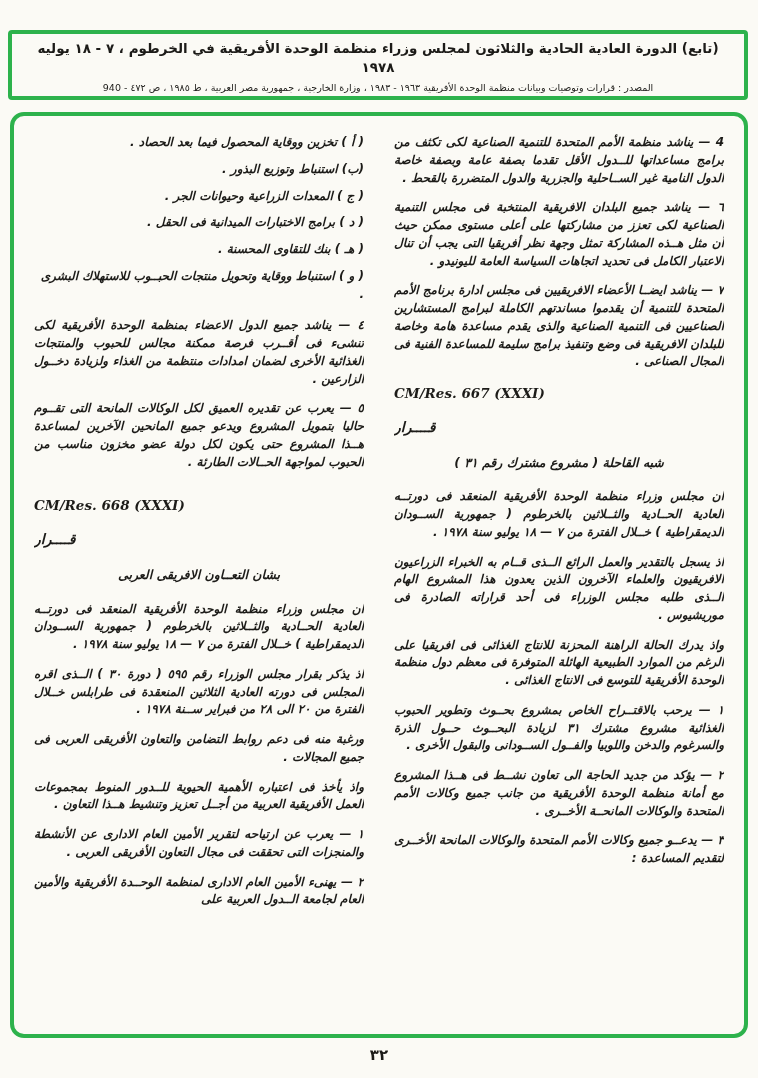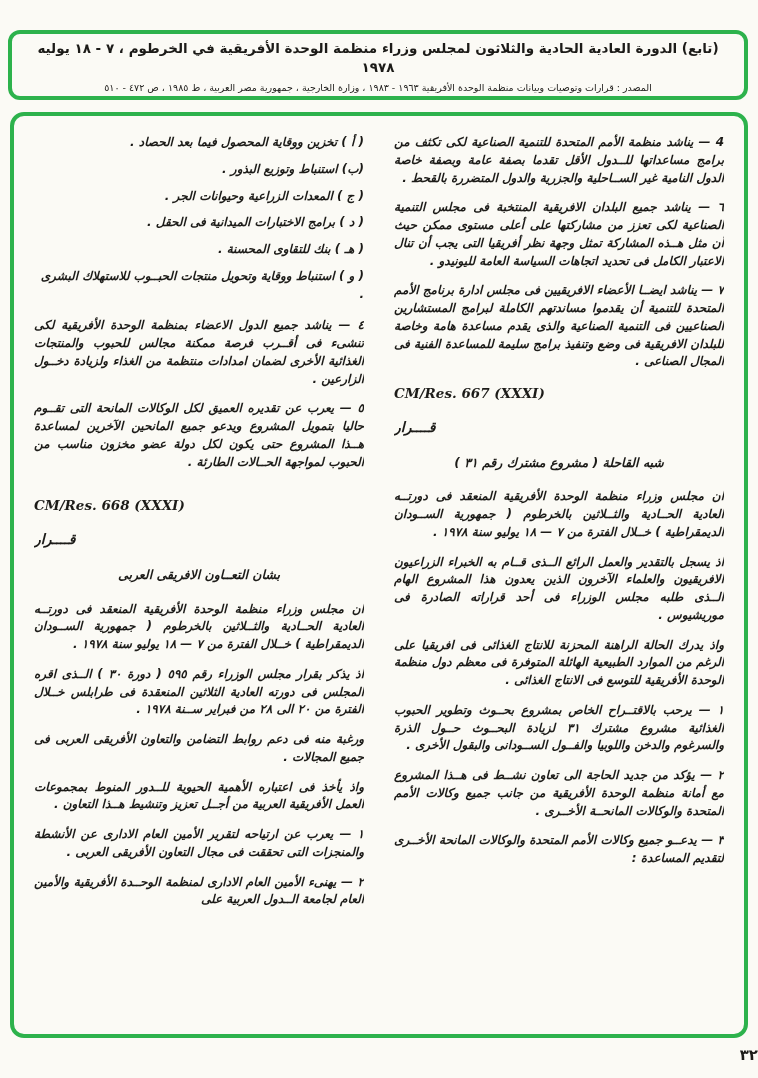--- a/index.html
+++ b/index.html
@@ -11,21 +11,21 @@
   body{
     width:758px;height:1078px;
     background:var(--paper);
     position:relative;
     font-family:"DejaVu Sans",sans-serif;
     color:var(--ink);
     overflow:hidden;
   }
   .header-frame{
     position:absolute;left:8px;top:30px;width:740px;height:70px;
-    border:4px solid var(--green);border-radius:12px;
+    border:4px solid var(--green);border-radius:4px;
     display:flex;flex-direction:column;justify-content:center;align-items:flex-end;
     padding:4px 14px 2px;
     background:transparent;
   }
   .header-line1{
     font-size:13.5px;font-weight:700;text-align:center;direction:rtl;line-height:1.35;
     width:100%;
   }
   .header-line2{
     font-size:9.5px;font-weight:400;text-align:center;direction:rtl;margin-top:6px;
@@ -63,31 +63,31 @@
     margin:0 0 18px;direction:rtl;letter-spacing:1px;
   }
   .res-title{
     text-align:center;font-weight:700;font-size:12.5px;line-height:1.55;
     margin:0 0 6px;direction:rtl;
   }
   .res-title.last{margin-bottom:16px;}
   .group-gap{margin-top:14px;}
   .page-number{
     position:absolute;left:0;top:1046px;width:100%;
-    text-align:right;font-size:15px;font-weight:700;direction:rtl;
+    text-align:center;font-size:15px;font-weight:700;direction:rtl;
   }
 </style>
 </head>
 <body>
 
 <div class="page">
 
   <div class="header-frame">
     <div class="header-line1">(تابع) الدورة العادية الحادية والثلاثون لمجلس وزراء منظمة الوحدة الأفريقية في الخرطوم ، ٧ - ١٨ يوليه ١٩٧٨</div>
-    <div class="header-line2">المصدر : قرارات وتوصيات وبيانات منظمة الوحدة الأفريقية ١٩٦٣ - ١٩٨٣ ، وزارة الخارجية ، جمهورية مصر العربية ، ط ١٩٨٥ ، ص ٤٧٢ - ٥١٠</div>
+    <div class="header-line2">المصدر : قرارات وتوصيات وبيانات منظمة الوحدة الأفريقية ١٩٦٣ - ١٩٨٣ ، وزارة الخارجية ، جمهورية مصر العربية ، ط ١٩٨٥ ، ص ٤٧٢ - 940</div>
   </div>
 
   <div class="main-frame">
     <div class="columns">
 
       <div class="col col-right">
         <p class="para">4 — يناشد منظمة الأمم المتحدة للتنمية الصناعية لكى تكثف من برامج مساعداتها للــدول الأقل تقدما بصفة عامة وبصفة خاصة الدول النامية غير الســاحلية والجزرية والدول المتضررة بالقحط .</p>
         <p class="para">٦ — يناشد جميع البلدان الافريقية المنتخبة فى مجلس التنمية الصناعية لكى تعزز من مشاركتها على أعلى مستوى ممكن حيث أن مثل هــذه المشاركة تمثل وجهة نظر أفريقيا التى يجب أن تنال الاعتبار الكامل فى تحديد اتجاهات السياسة العامة لليونيدو .</p>
         <p class="para">٧ — يناشد ايضــا الأعضاء الافريقيين فى مجلس ادارة برنامج الأمم المتحدة للتنمية أن يقدموا مساندتهم الكاملة لبرامج المستشارين الصناعيين فى التنمية الصناعية والذى يقدم مساعدة هامة وخاصة للبلدان الافريقية فى وضع وتنفيذ برامج سليمة للمساعدة الفنية فى المجال الصناعى .</p>
         <div class="res-ref">CM/Res. 667 (XXXI)</div>

